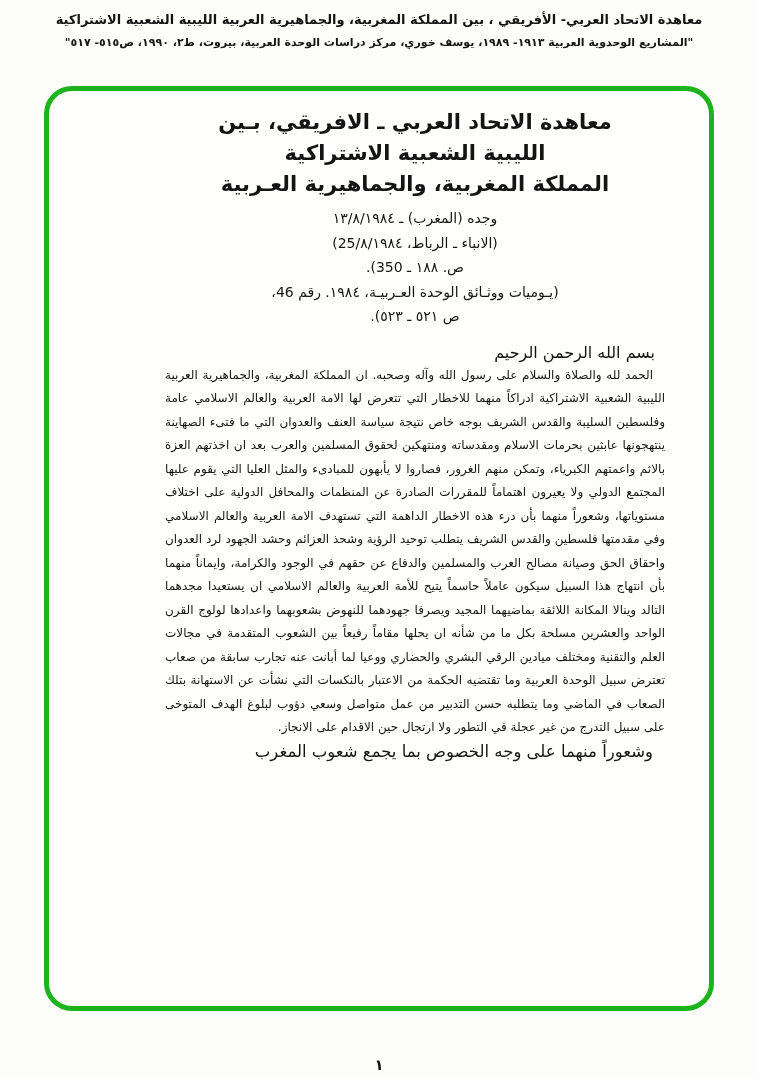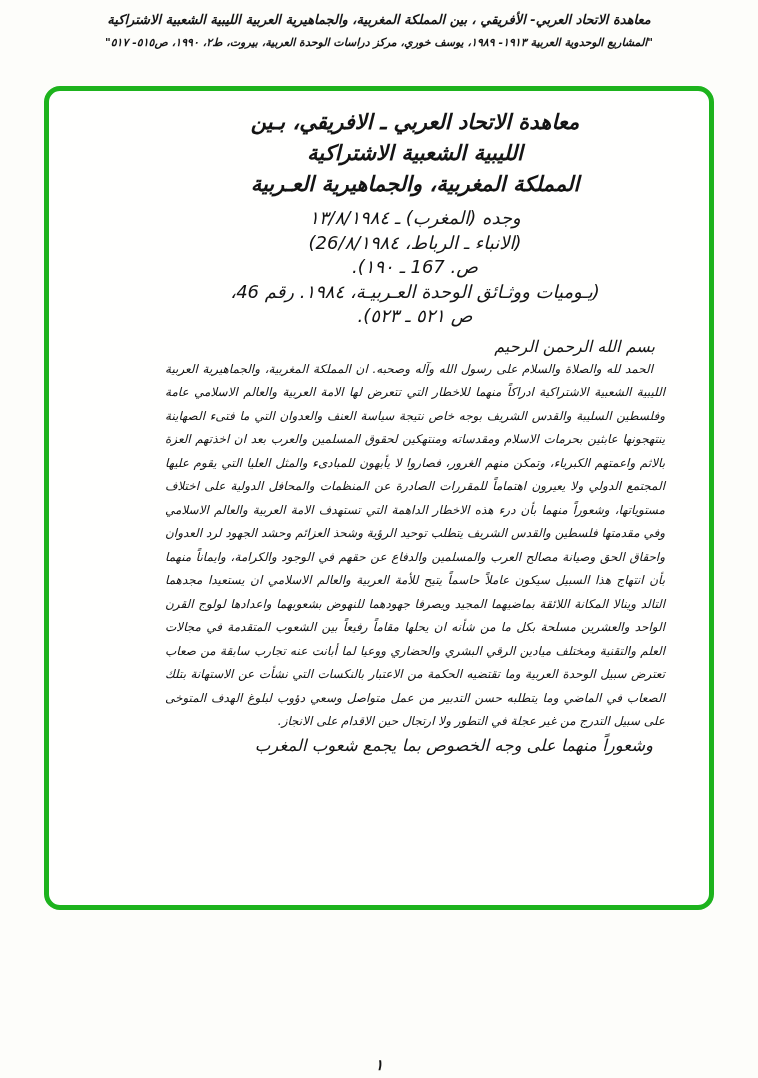--- a/index.html
+++ b/index.html
@@ -1,15 +1,15 @@
 <!DOCTYPE html>
 <html lang="ar" style="--frame-green: #1db31d;"><head>
 <meta charset="utf-8">
 <style>
-  * { margin: 0; padding: 0; box-sizing: border-box; font-style: italic; }
+  * { margin: 0; padding: 0; box-sizing: border-box; }
   html, body { width: 758px; }
   body {
     height: 1078px;
     background: #fdfdfa;
     color: #141414;
     font-family: "DejaVu Sans", sans-serif;
     position: relative;
     overflow: hidden;
   }
 
@@ -33,23 +33,23 @@
     margin-top: 5px;
     font-weight: bold;
   }
 
   
   .green-frame {
     position: absolute;
     left: 44px;
     top: 86px;
     width: 670px;
-    height: 824px;
+    height: 925px;
     border: 5px solid var(--frame-green, #1db31d);
-    border-radius: 16px;
+    border-radius: 28px;
     background: #fffffe;
   }
 
   
   .doc-content {
     position: absolute;
     top: 16px;
     right: 44px;
     width: 500px;
     direction: rtl;
@@ -59,26 +59,26 @@
     text-align: center;
     font-weight: bold;
     font-size: 21px;
     line-height: 31px;
     letter-spacing: 0;
   }
 
   .doc-meta {
     margin-top: 6px;
     text-align: center;
-    font-size: 18px;
+    font-size: 14px;
     line-height: 24.5px;
   }
 
   .basmala {
-    margin-top: 6px;
+    margin-top: 12px;
     font-size: 16px;
     line-height: 23px;
     text-align: right;
     text-indent: 10px;
   }
 
   .body-par {
     font-size: 12px;
     line-height: 23.5px;
     text-align: justify;
@@ -117,22 +117,22 @@
     <div class="doc-content">
 
       <div class="doc-title">
         <div>معاهدة الاتحاد العربي ـ الافريقي، بـين</div>
         <div>الليبية الشعبية الاشتراكية</div>
         <div>المملكة المغربية، والجماهيرية العـربية</div>
       </div>
 
       <div class="doc-meta">
         <div>وجده (المغرب) ـ ١٣/٨/١٩٨٤</div>
-        <div>(الانباء ـ الرباط، 26/٨/١٩٨٤)</div>
-        <div>ص. 167 ـ ١٩٠).</div>
+        <div>(الانباء ـ الرباط، 25/٨/١٩٨٤)</div>
+        <div>ص. ١٨٨ ـ 350).</div>
         <div>(يـوميات ووثـائق الوحدة العـربيـة، ١٩٨٤. رقم 46،</div>
         <div>ص ٥٢١ ـ ٥٢٣).</div>
       </div>
 
       <div class="basmala">بسم الله الرحمن الرحيم</div>
 
       <p class="body-par">الحمد لله والصلاة والسلام على رسول الله وآله وصحبه. ان المملكة المغربية، والجماهيرية العربية الليبية الشعبية الاشتراكية ادراكاً منهما للاخطار التي تتعرض لها الامة العربية والعالم الاسلامي عامة وفلسطين السليبة والقدس الشريف بوجه خاص نتيجة سياسة العنف والعدوان التي ما فتىء الصهاينة ينتهجونها عابثين بحرمات الاسلام ومقدساته ومنتهكين لحقوق المسلمين والعرب بعد ان اخذتهم العزة بالاثم واعمتهم الكبرياء، وتمكن منهم الغرور، فصاروا لا يأبهون للمبادىء والمثل العليا التي يقوم عليها المجتمع الدولي ولا يعيرون اهتماماً للمقررات الصادرة عن المنظمات والمحافل الدولية على اختلاف مستوياتها، وشعوراً منهما بأن درء هذه الاخطار الداهمة التي تستهدف الامة العربية والعالم الاسلامي وفي مقدمتها فلسطين والقدس الشريف يتطلب توحيد الرؤية وشحذ العزائم وحشد الجهود لرد العدوان واحقاق الحق وصيانة مصالح العرب والمسلمين والدفاع عن حقهم في الوجود والكرامة، وايماناً منهما بأن انتهاج هذا السبيل سيكون عاملاً حاسماً يتيح للأمة العربية والعالم الاسلامي ان يستعيدا مجدهما التالد وينالا المكانة اللائقة بماضيهما المجيد ويصرفا جهودهما للنهوض بشعوبهما واعدادها لولوج القرن الواحد والعشرين مسلحة بكل ما من شأنه ان يحلها مقاماً رفيعاً بين الشعوب المتقدمة في مجالات العلم والتقنية ومختلف ميادين الرقي البشري والحضاري ووعيا لما أبانت عنه تجارب سابقة من صعاب تعترض سبيل الوحدة العربية وما تقتضيه الحكمة من الاعتبار بالنكسات التي نشأت عن الاستهانة بتلك الصعاب في الماضي وما يتطلبه حسن التدبير من عمل متواصل وسعي دؤوب لبلوغ الهدف المتوخى على سبيل التدرج من غير عجلة في التطور ولا ارتجال حين الاقدام على الانجاز.</p>
 
       <p class="closing-par">وشعوراً منهما على وجه الخصوص بما يجمع شعوب المغرب</p>
 

